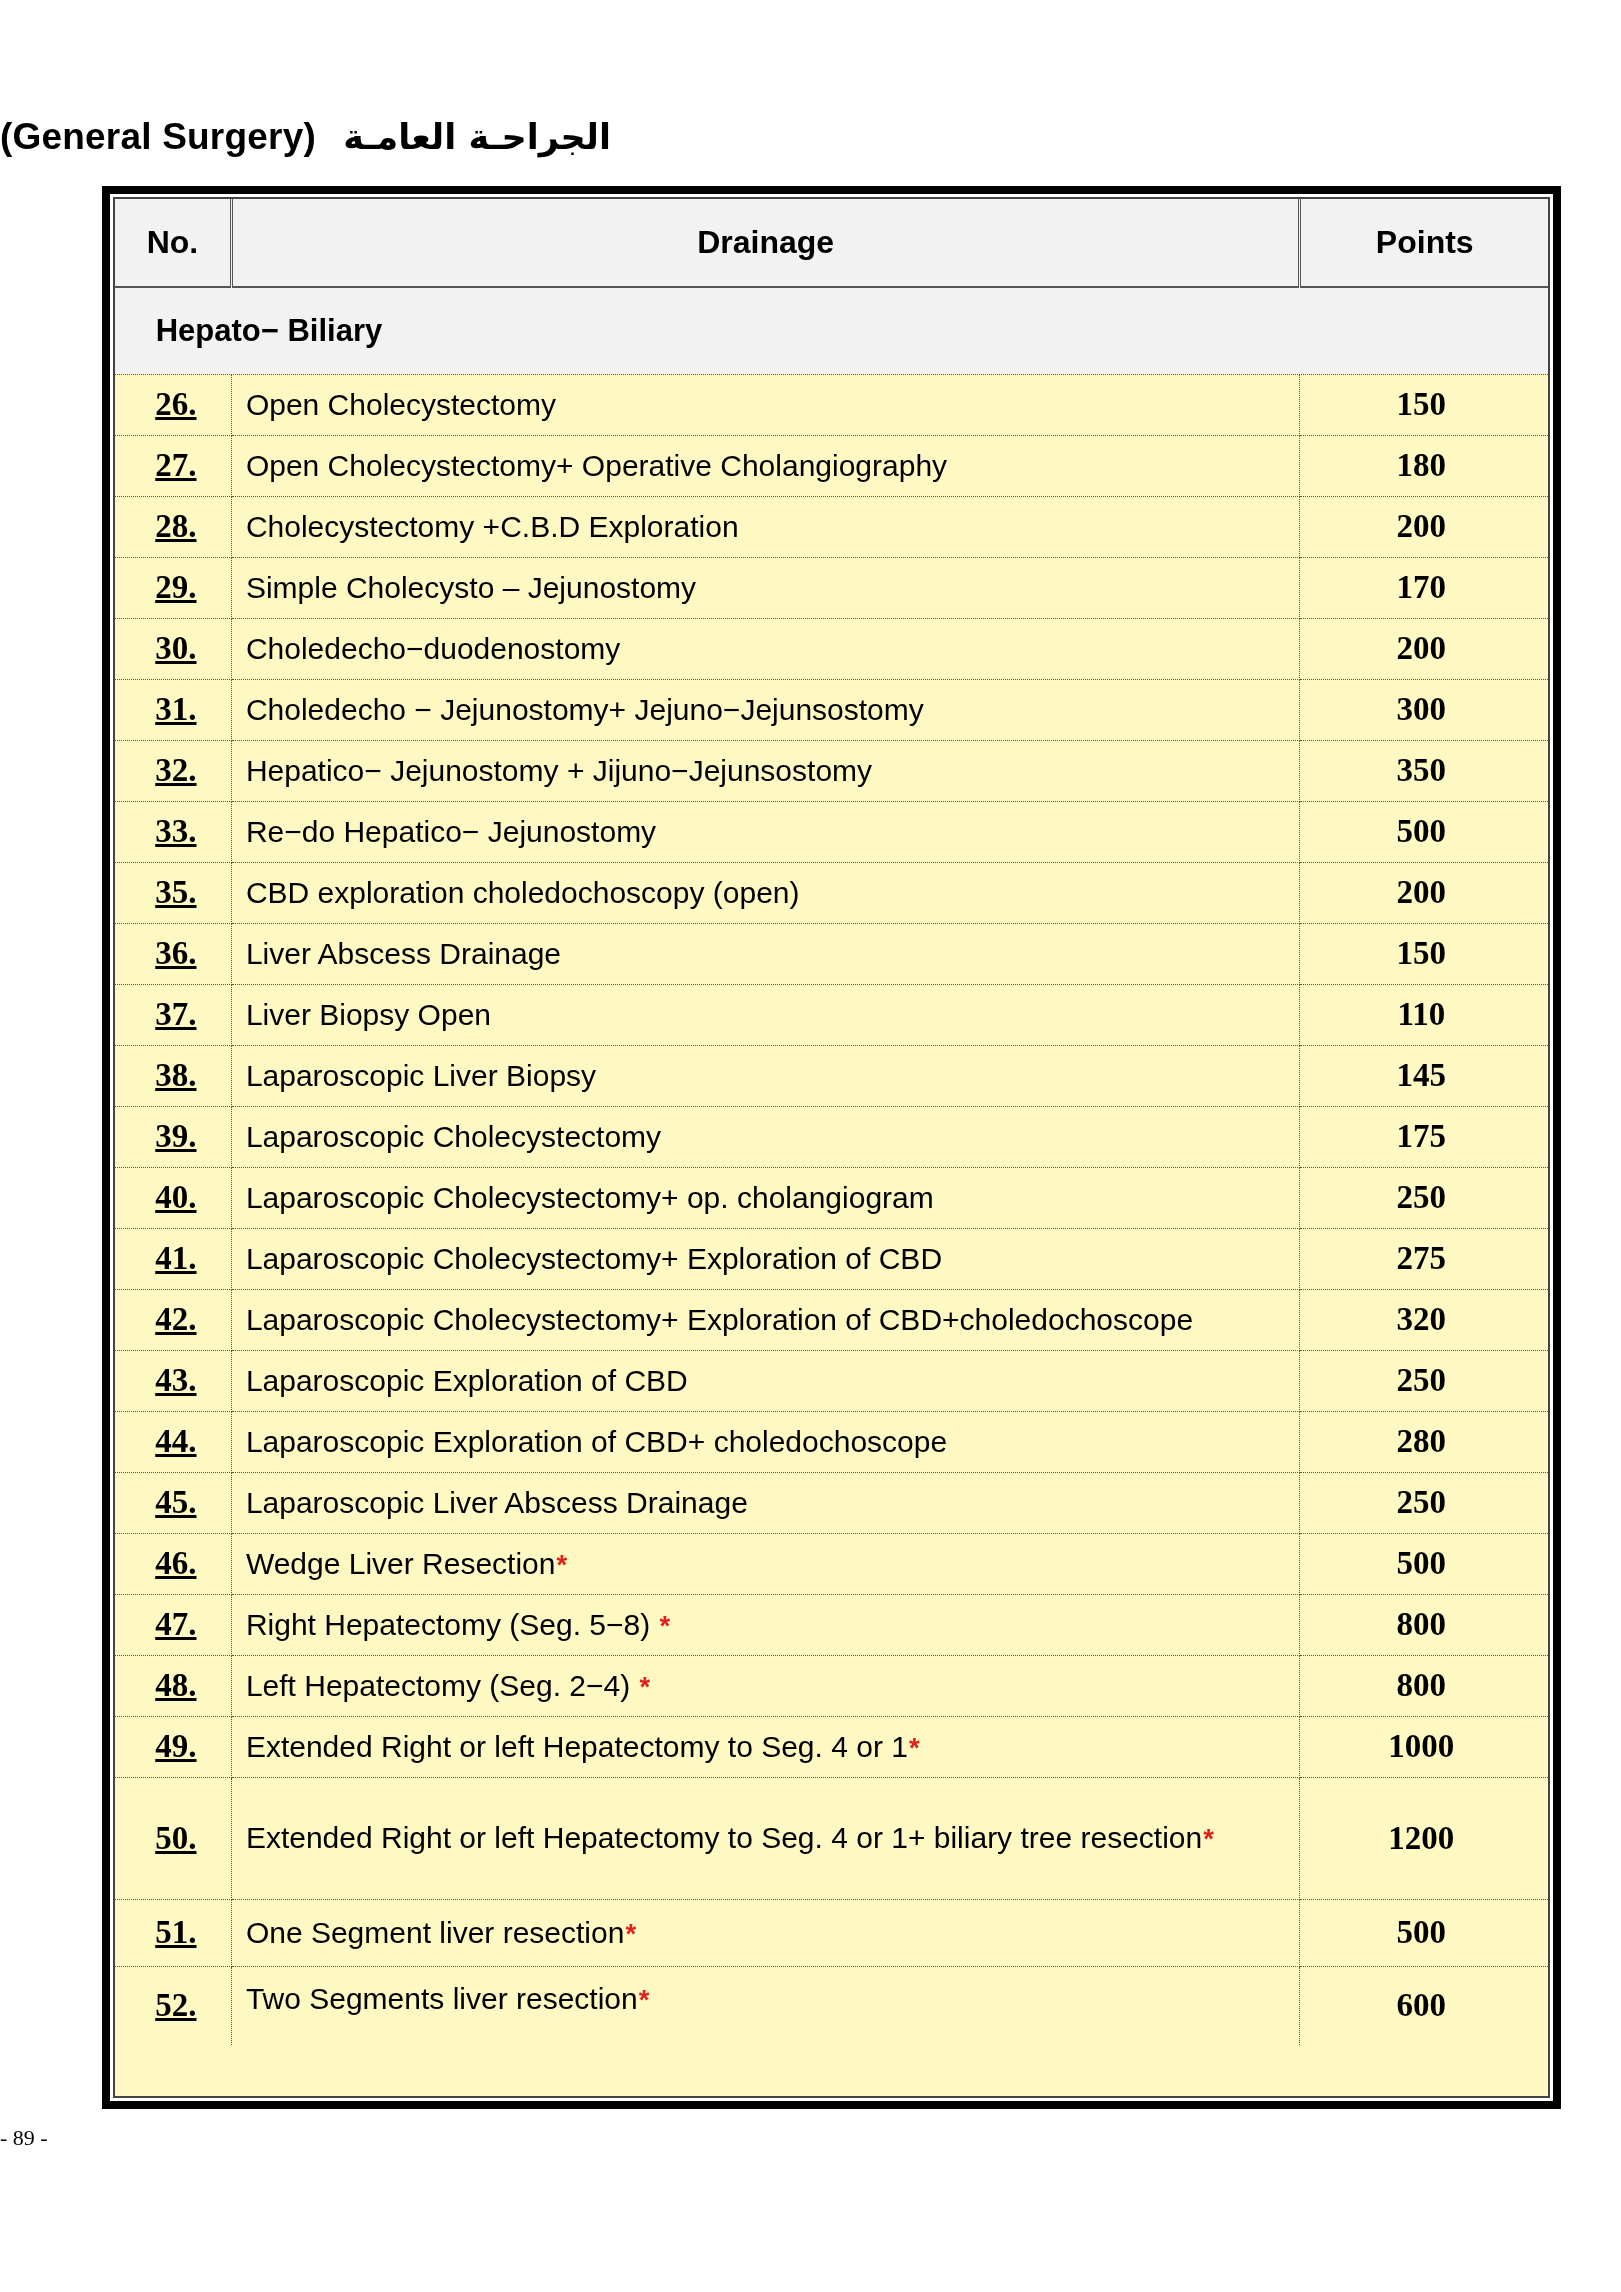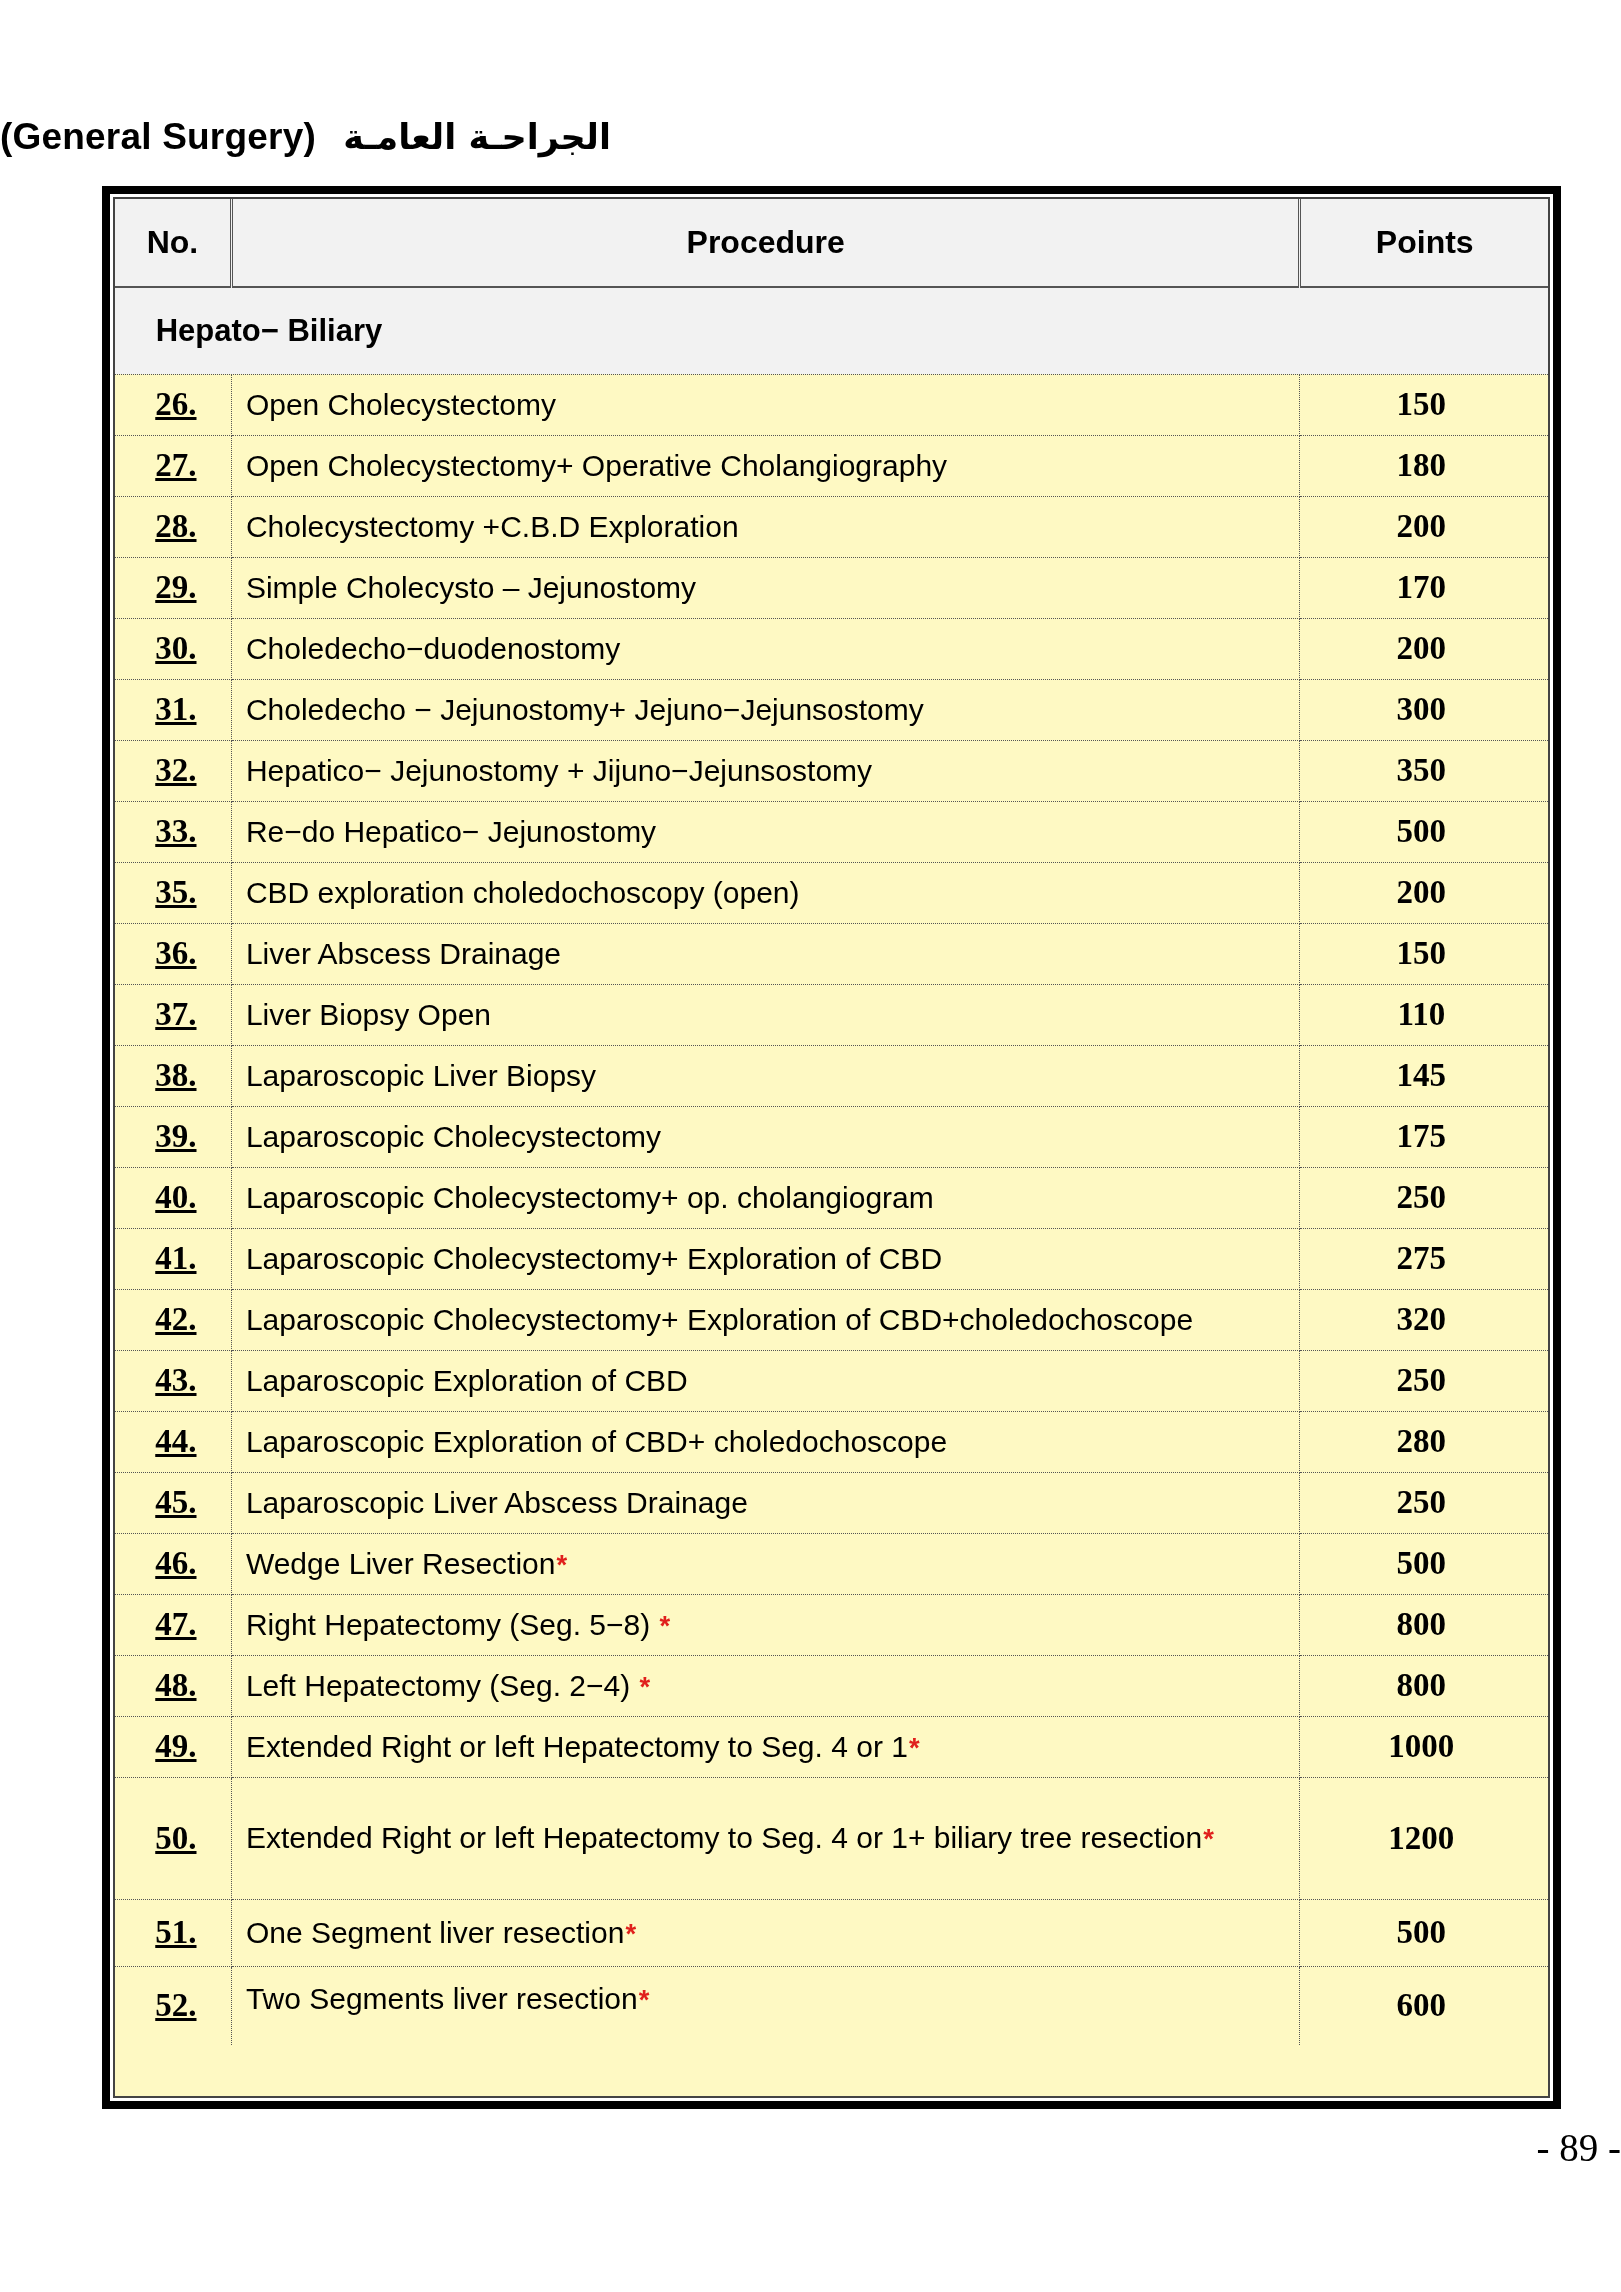--- a/index.html
+++ b/index.html
@@ -92,23 +92,23 @@
 
   td.pts {
     font-family: "Liberation Serif", serif;
     font-weight: bold; font-size: 33px; color: #000;
     text-align: center;
     padding-right: 5.9px !important;
   }
 
   .page-number {
     position: absolute; left: 0; right: 0; top: 2125px;
-    text-align: right;
+    text-align: left;
     font-family: "Liberation Serif", serif;
-    font-size: 39px; color: #000;
+    font-size: 22px; color: #000;
   }
 </style>
 </head>
 <body>
 
 <div class="page-title">
   <span class="en">(General Surgery)</span><span class="ar" dir="rtl">الجراحـة العامـة</span>
 </div>
 
 <div class="frame">
@@ -116,21 +116,21 @@
     <div class="frame-inner">
       <table class="proc">
         <colgroup>
           <col class="c-no">
             <col class="c-proc">
             <col class="c-pts">
         </colgroup>
         <thead>
           <tr>
             <th class="hdr no">No.</th>
-            <th class="hdr proc">Procedure</th>
+            <th class="hdr proc">Drainage</th>
             <th class="hdr pts">Points</th>
           </tr>
         </thead>
         <tbody id="table-body">
           <tr>
             <td class="section" colspan="3">Hepato− Biliary</td>
           </tr>
         <tr class="row">
               <td class="num">26.</td>
               <td class="desc"><span>Open Cholecystectomy</span></td>

